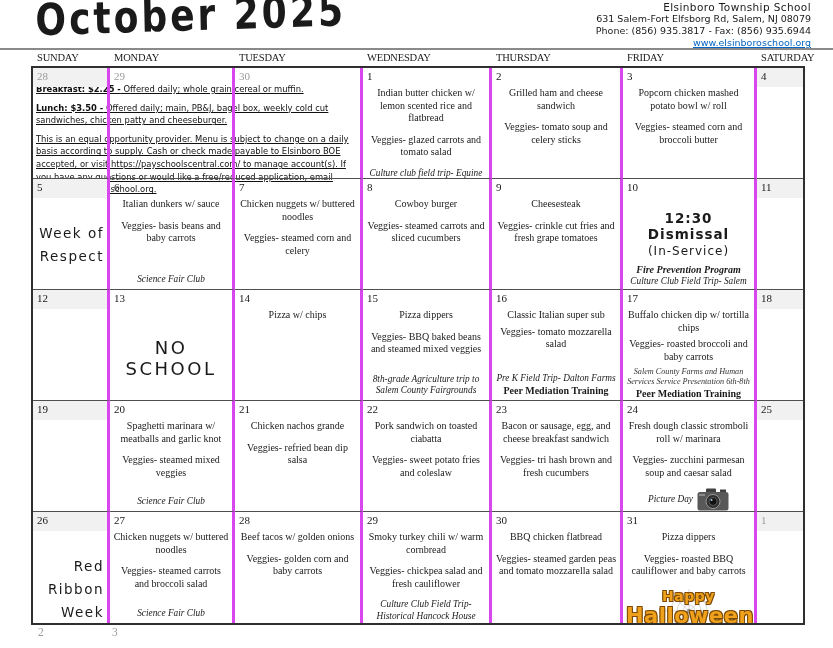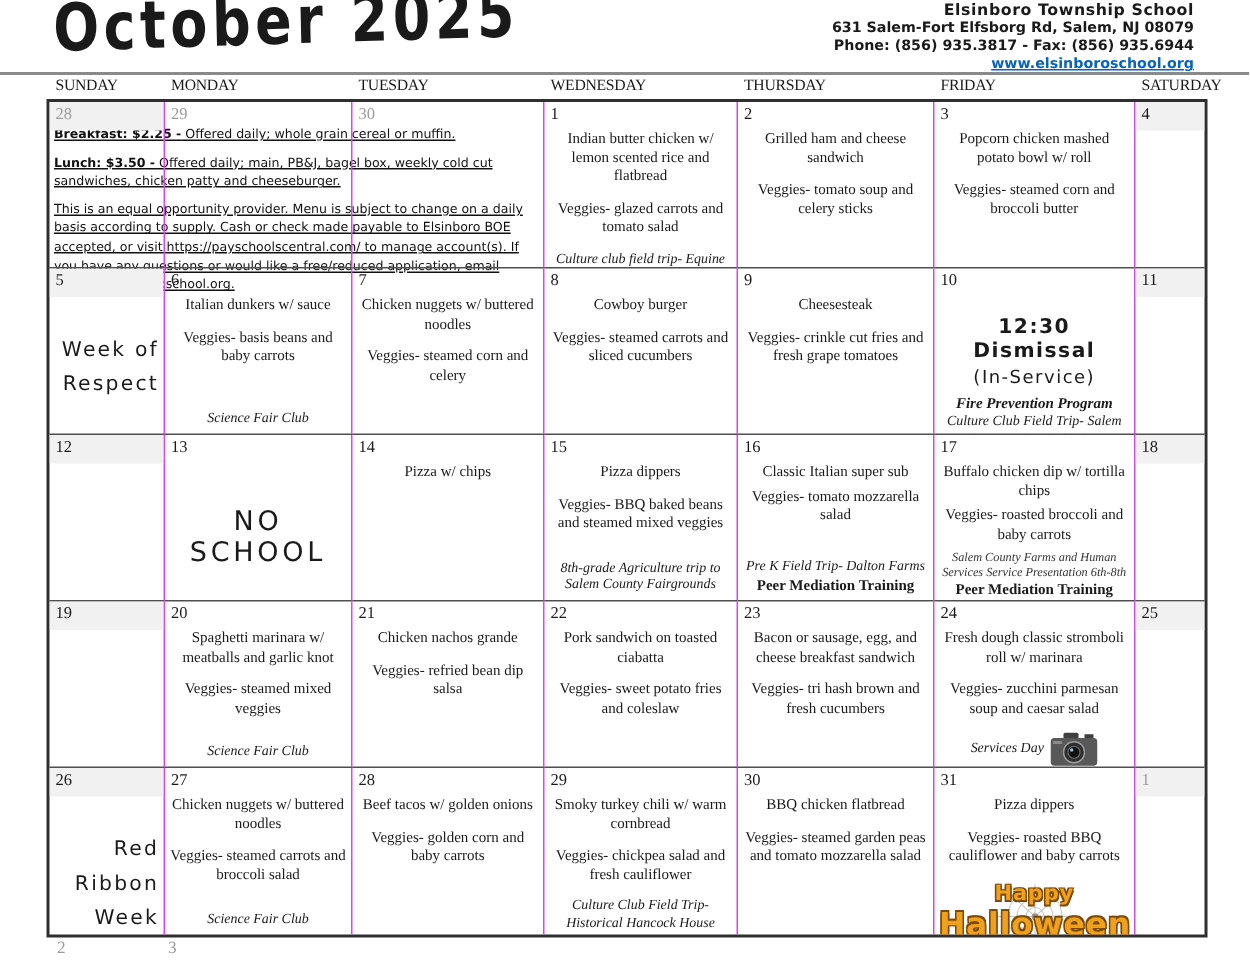--- a/index.html
+++ b/index.html
@@ -3,36 +3,36 @@
 <meta charset="utf-8">
 <style>
   html,body{margin:0;padding:0;background:#fff;}
   .page{position:relative;width:833px;height:648px;background:#fff;overflow:hidden;
         font-family:"Liberation Serif", serif;color:#1a1a1a;}
 
   
   .month-title{position:absolute;left:36px;top:4px;
     font-family:"DejaVu Sans", sans-serif;font-weight:bold;font-size:36px;
     letter-spacing:3px;transform:scaleY(1.22) rotate(-1.5deg);transform-origin:left bottom;white-space:nowrap;}
-  .school-info{position:absolute;top:1px;right:37px;text-align:right;
-    font-family:"DejaVu Sans", sans-serif;font-size:9.5px;font-weight:bold;line-height:12px;}
+  .school-info{position:absolute;top:1px;right:22px;text-align:right;
+    font-family:"DejaVu Sans", sans-serif;font-size:9.5px;font-weight:normal;line-height:12px;}
   .school-name{font-size:10.5px;letter-spacing:.4px;}
   .school-site{color:#0563c1;text-decoration:underline;cursor:pointer;}
   .header-divider{position:absolute;left:0;top:48px;width:833px;height:2px;background:#8a8a8a;}
 
   
   .day-names{position:absolute;left:33px;top:52px;width:770px;display:grid;
     grid-template-columns:77px 125px 128px 129px 131px 134px 46px;}
   .day-name{font-size:10.5px;padding-left:4px;letter-spacing:-.2px;}
 
   
   .grid{position:absolute;left:31px;top:66px;width:774px;height:559px;
     border:2px solid #2f2f2f;box-sizing:border-box;background:#fff;}
   .week-row{display:grid;grid-template-columns:77px 125px 128px 129px 131px 134px 46px;height:111px;}
-  .cell{border-right:1px solid #d946ef;border-bottom:1px solid #4f4f4f;box-sizing:border-box;
+  .cell{border-right:3px solid #d946ef;border-bottom:1px solid #4f4f4f;box-sizing:border-box;
     overflow:hidden;position:relative;}
   .week-row .cell:last-child{border-right:none;}
   .week-row:last-child .cell{border-bottom:none;}
   .daynum{height:19px;box-sizing:border-box;padding:2px 0 0 4px;font-size:11px;text-align:left;}
   .daynum.weekend{background:#f1f1f1;}
   .daynum.out span{color:#9b9b9b;}
   .content{height:calc(100% - 19px);box-sizing:border-box;padding:0 3px 3px;
     display:flex;flex-direction:column;text-align:center;}
   .seg{flex:0 0 auto;}
   .menu{font-size:10px;line-height:1.25;margin-bottom:9px;}
@@ -272,21 +272,21 @@
             <div class="menu seg">Bacon or sausage, egg, and cheese breakfast sandwich</div>
             <div class="menu seg">Veggies- tri hash brown and fresh cucumbers</div>
           </div>
         </div>
         <div class="cell">
           <div class="daynum"><span>24</span></div>
           <div class="content">
             <div class="menu seg">Fresh dough classic stromboli roll w/ marinara</div>
             <div class="menu seg">Veggies- zucchini parmesan soup and caesar salad</div>
             <div class="picture-day seg push-bottom">
-              <span class="note">Services Day</span>
+              <span class="note">Picture Day</span>
               <svg class="cam" width="32" height="23" viewBox="0 0 32 23">
                 <rect x="9" y="0.5" width="10" height="5" rx="1" fill="#3f3f3f"></rect>
                 <rect x="23" y="1.5" width="6" height="3" fill="#3f3f3f"></rect>
                 <rect x="0.5" y="4" width="31" height="18.5" rx="2.5" fill="#585858"></rect>
                 <rect x="2" y="6" width="6" height="2" fill="#8a8a8a"></rect>
                 <circle cx="16" cy="13.5" r="7" fill="#2e2e2e" stroke="#9a9a9a" stroke-width="1"></circle>
                 <circle cx="16" cy="13.5" r="4" fill="#101010" stroke="#6a6a6a" stroke-width="0.8"></circle>
                 <circle cx="14.5" cy="12" r="1.1" fill="#9ec6e0"></circle>
               </svg>
             </div>

